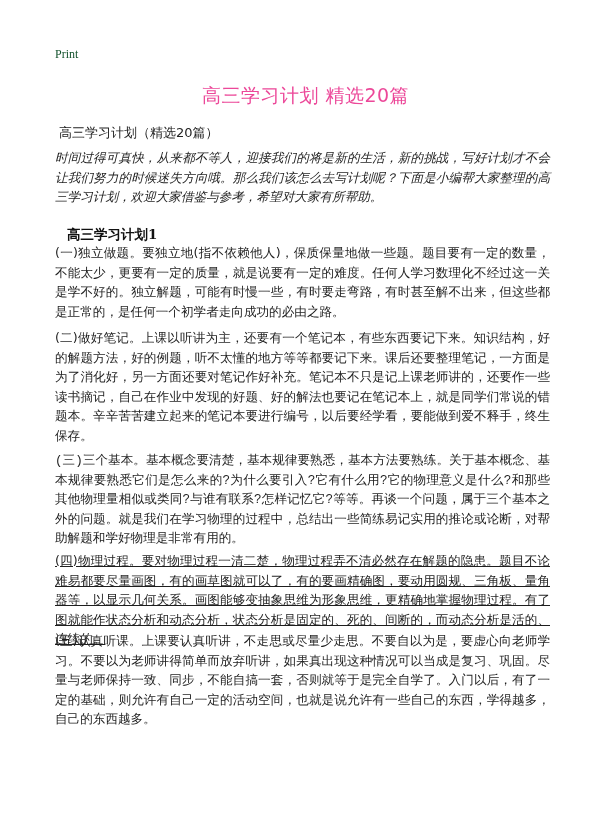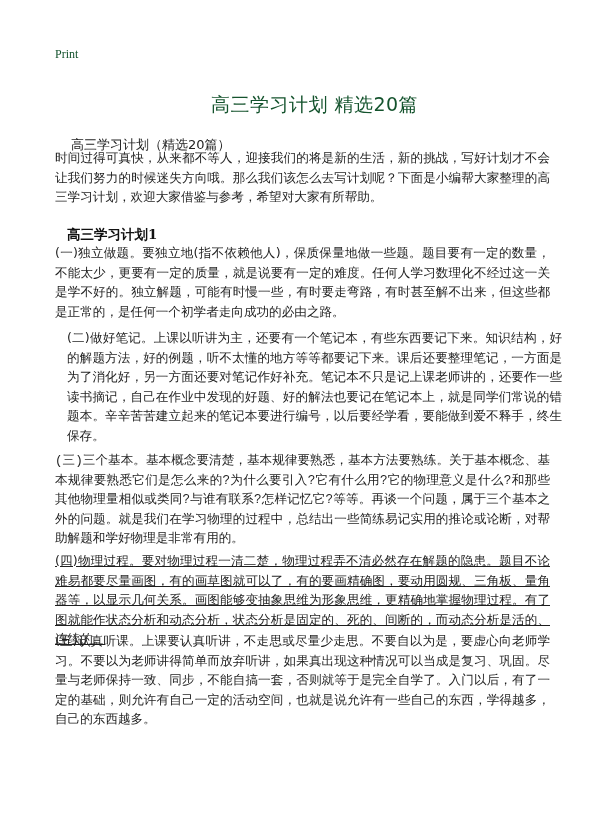--- a/index.html
+++ b/index.html
@@ -2,29 +2,29 @@
 <html><head>
 <meta charset="utf-8">
 <style>
   html, body { margin: 0; padding: 0; background: #ffffff; }
   body { width: 600px; height: 828px; overflow: hidden; position: relative;
          font-family: "DejaVu Sans", sans-serif; color: #1a1a1a; }
   .page { position: absolute; left: 55px; top: 0; width: 495px; }
   .print-label { position: absolute; top: 47px; left: 0;
                  font-family: "Liberation Serif", serif; font-size: 12px; color: #14532d; }
   .doc-title { position: absolute; top: 80px; left: 0; width: 495px; text-align: center;
-               font-size: 19px; font-weight: normal; margin: 12px; color: #14532d; letter-spacing: 0.5px; }
-  .doc-subtitle { position: absolute; top: 120px; left: 0; font-size: 13px; margin: 16px; color: #222; }
-  .intro { position: absolute; top: 148px; left: 0; }
+               font-size: 19px; font-weight: normal; margin: 3px; color: #ec4899; letter-spacing: 0.5px; }
+  .doc-subtitle { position: absolute; top: 120px; left: 0; font-size: 13px; margin: 4px; color: #222; }
+  .intro { position: absolute; top: 148px; left: 0; font-style: italic; }
   .section-heading { position: absolute; top: 214px; left: 0; font-size: 13.5px; font-weight: bold;
                      font-family: "DejaVu Serif", serif; margin: 12px; color: #111; }
   .para { font-size: 12.6px; line-height: 19.6px; margin: 0; color: #1e1e1e;
           text-align: justify; word-break: break-all; width: 495px; }
   .p1 { position: absolute; top: 243px; left: 0; }
-  .p2 { position: absolute; top: 328px; left: 12px; }
+  .p2 { position: absolute; top: 328px; left: 0; }
   .p3 { position: absolute; top: 452px; left: 0; font-family: Liberation Mono, monospace; }
   .p4 { position: absolute; top: 551px; left: 0; text-decoration: underline; }
   .p5 { position: absolute; top: 631px; left: 0; }
 </style>
 </head>
 <body>
 
 <div class="page">
   <div class="print-label">Print</div>
   <h1 class="doc-title">高三学习计划 精选20篇</h1>

